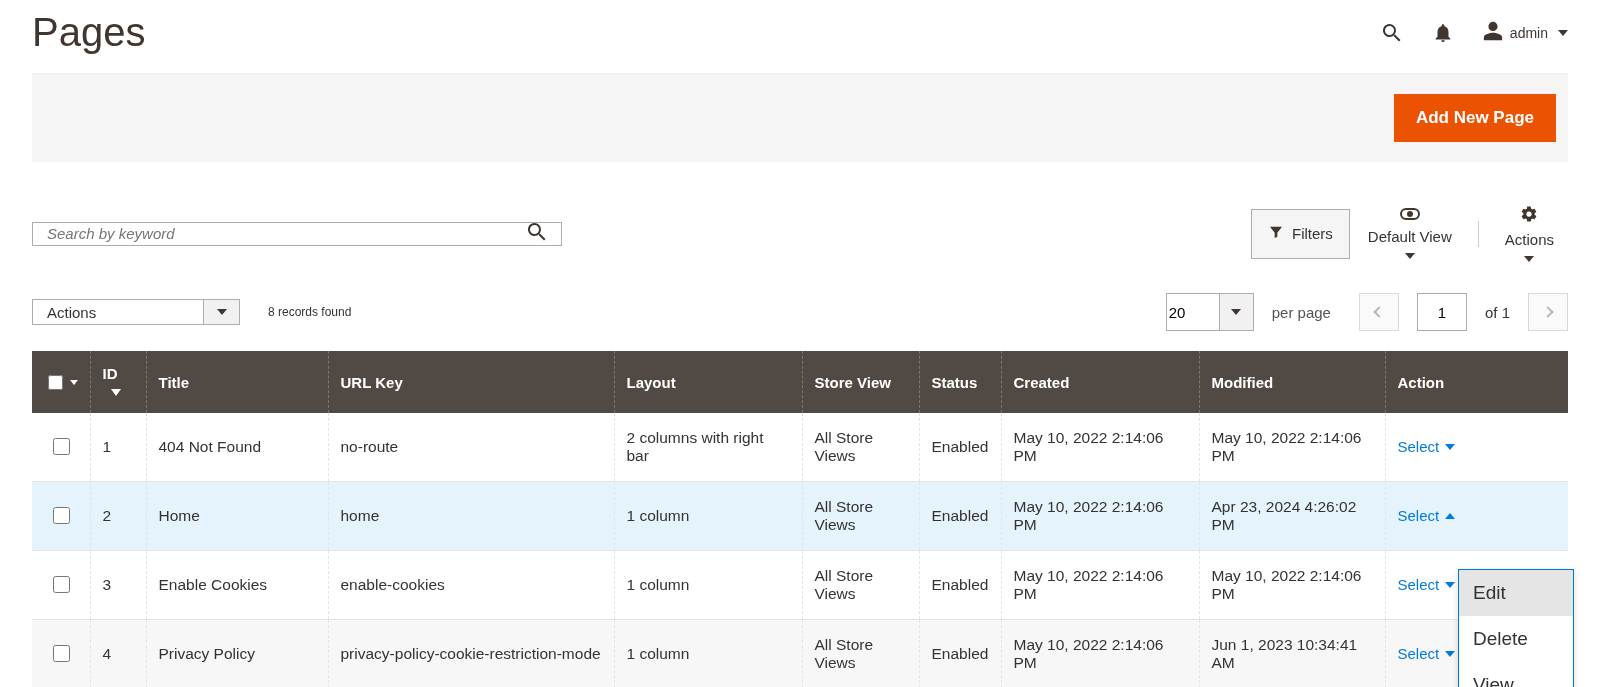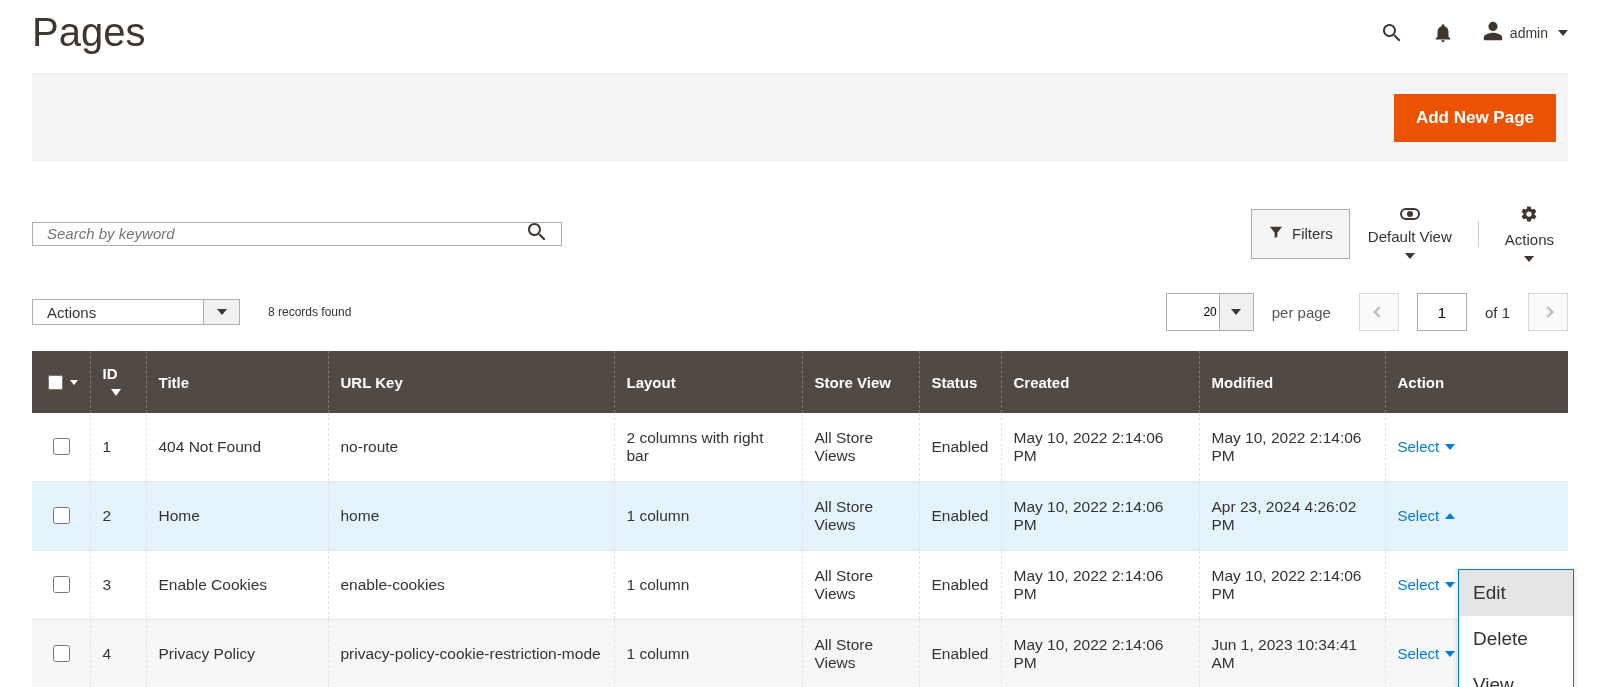--- a/index.html
+++ b/index.html
@@ -100,21 +100,21 @@
       padding: 0 14px; display:flex; align-items:center; width:170px; font-size:15px;
       cursor:pointer;
     }
     .actions-dd .ddbtn {
       width:36px; background:#f1f1f1; border-left:1px solid #adadad;
       display:flex; align-items:center; justify-content:center; cursor:pointer;
     }
     .records { font-size:12px; color:#333; }
     .tb-right { display:flex; align-items:center; gap:10px; }
     .pp-box { display:flex; border:1px solid #adadad; height:38px; }
-    .pp-box input { width:52px; text-align:right; border:none; outline:none; font-size:12px; }
+    .pp-box input { width:52px; text-align:left; border:none; outline:none; font-size:15px; }
     .pp-box .ddbtn { width:34px; background:#f1f1f1; border-left:1px solid #adadad;
       display:flex; align-items:center; justify-content:center; cursor:pointer;}
     .pp-label { color:#555; margin: 0 18px 0 8px; font-size:15px; }
     .nav-btn {
       width:40px; height:38px; border:1px solid #adadad; background:#f5f5f5;
       display:flex; align-items:center; justify-content:center; cursor:pointer;
     }
     .nav-btn.disabled { opacity:.45; cursor:default; }
     .pg-input { width:50px; height:38px; border:1px solid #adadad; text-align:center; outline:none; margin:0 8px; font-size:15px;}
     .of-label { margin-right:8px; color:#333; font-size:15px;}

